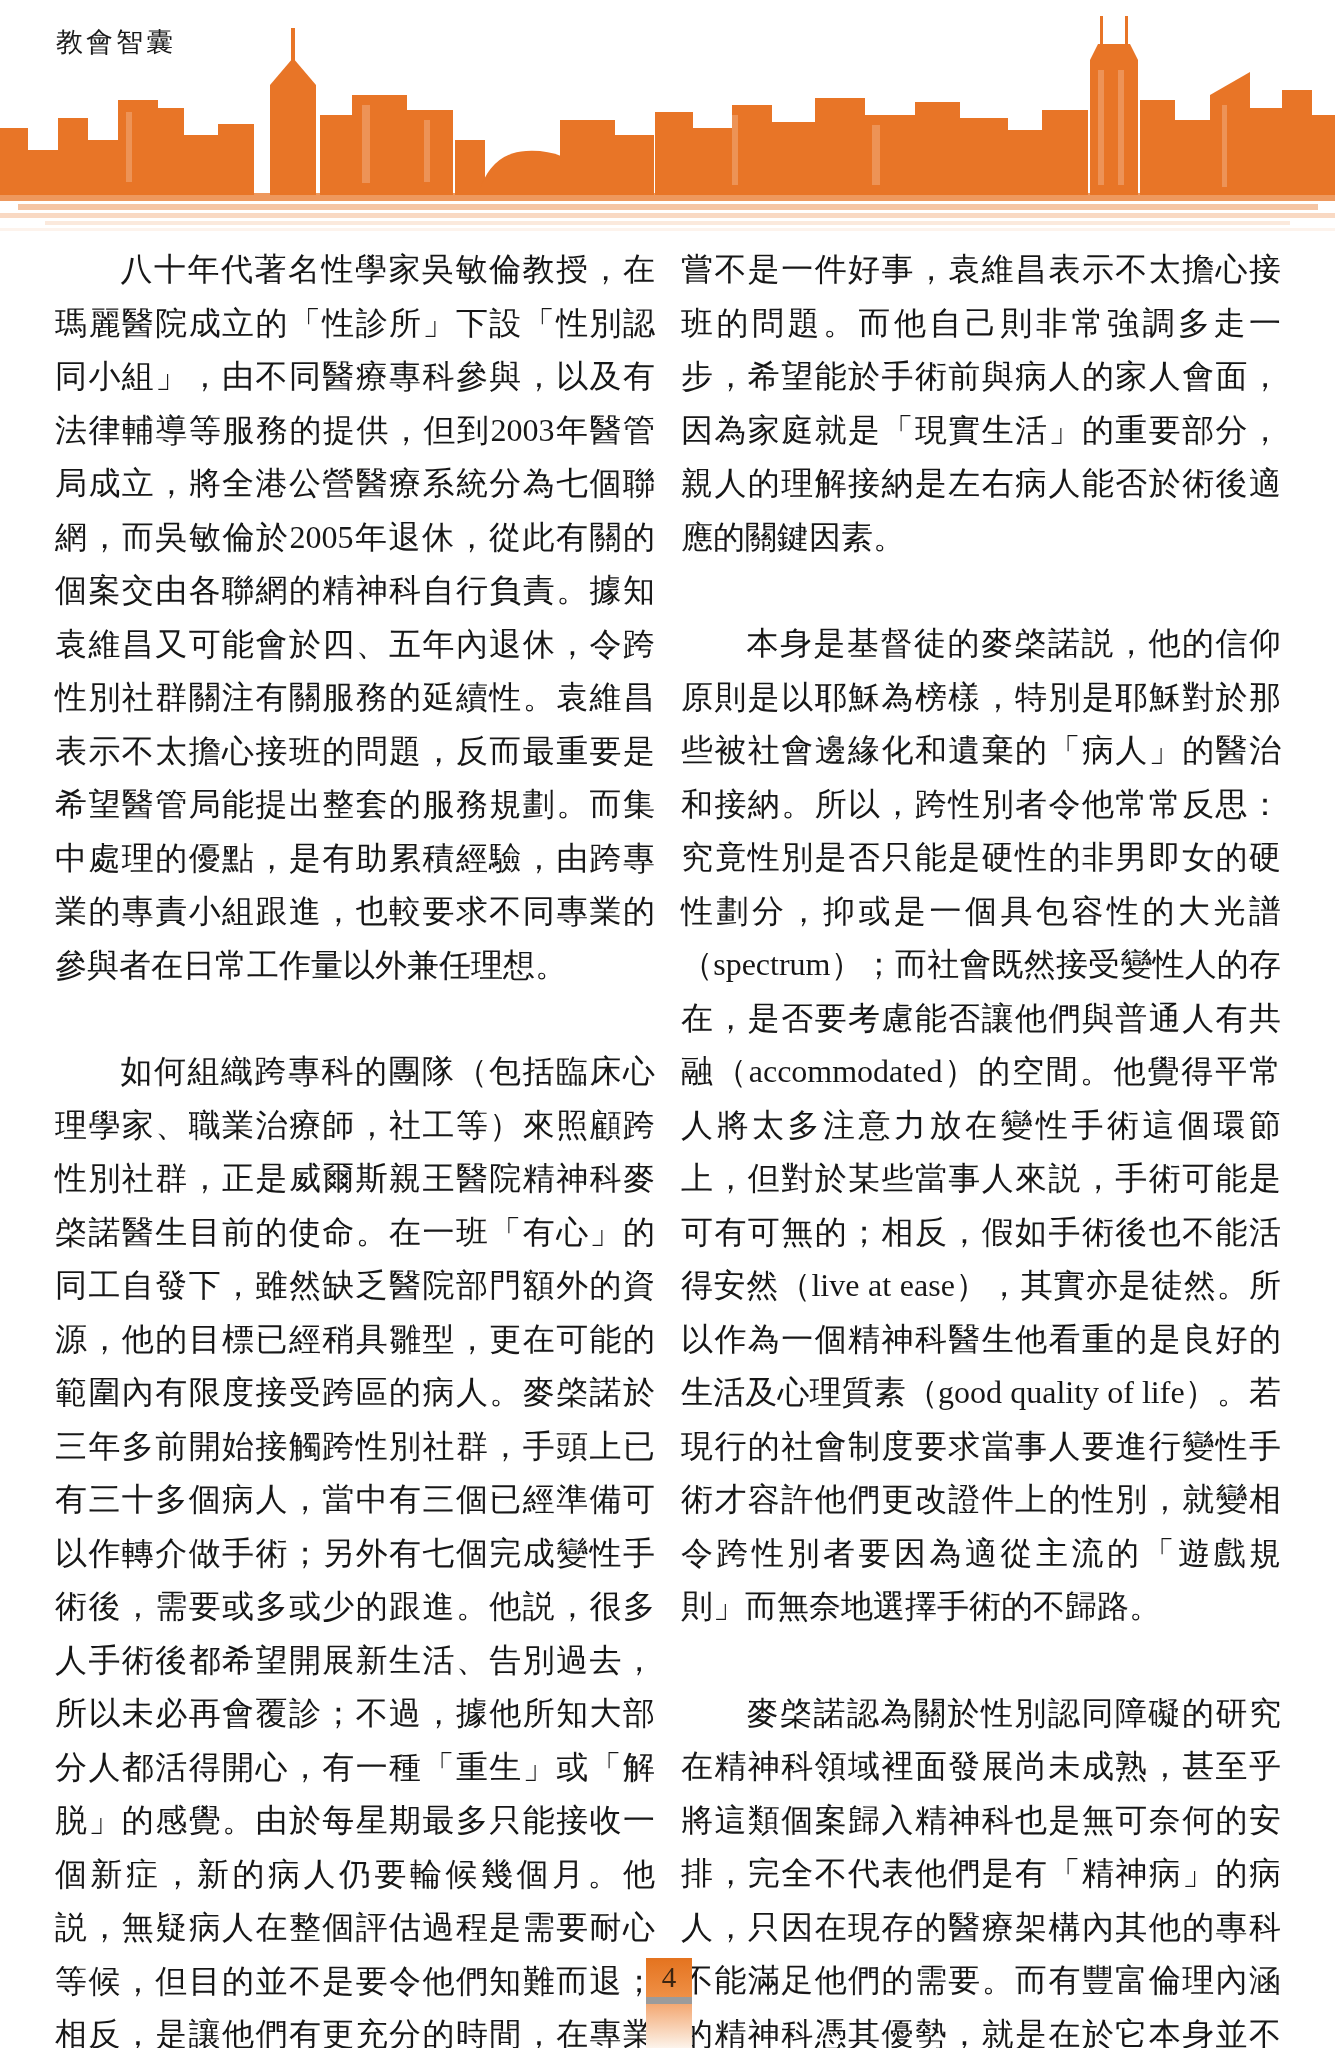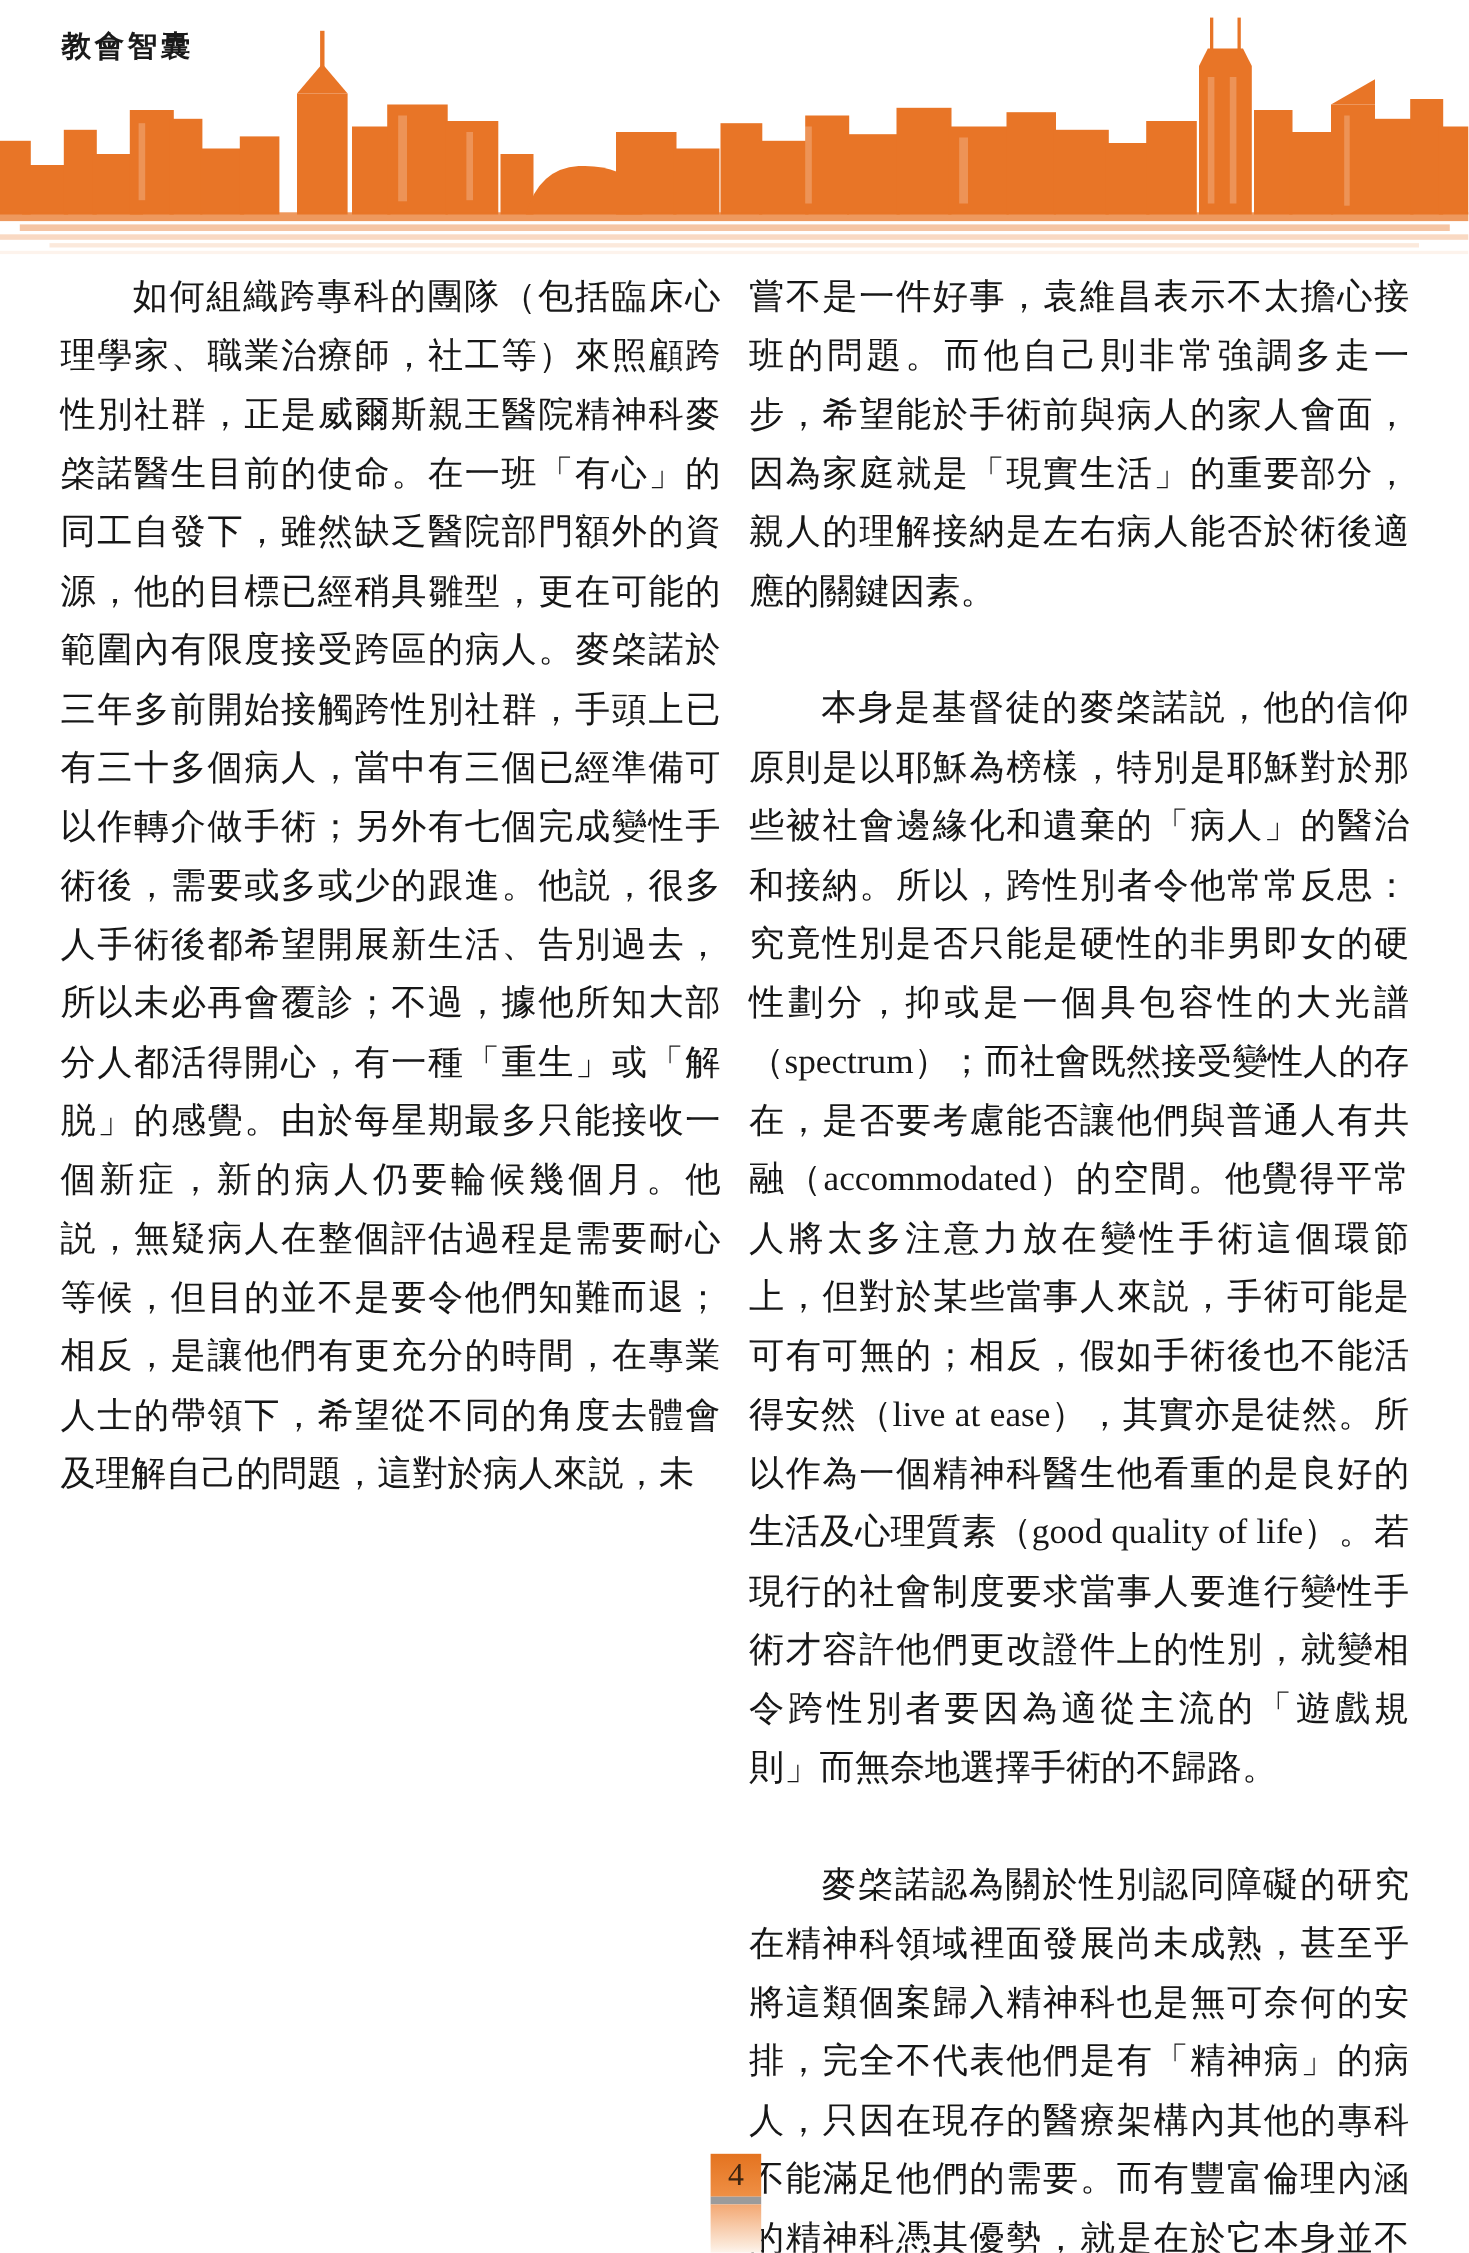--- a/index.html
+++ b/index.html
@@ -4,21 +4,21 @@
 <style>
   html,body{margin:0;padding:0;}
   body{
     width:1335px;height:2048px;position:relative;background:#ffffff;
     font-family:"Liberation Serif","DejaVu Serif",serif;overflow:hidden;
   }
   .header{position:absolute;top:0;left:0;width:1335px;height:250px;}
   .section-label{
     position:absolute;top:24px;left:56px;z-index:3;
     font-family:"Liberation Sans","DejaVu Sans",sans-serif;
-    font-weight:bold;font-size:27px;color:#1a1a1a;letter-spacing:3px;
+    font-weight:normal;font-size:27px;color:#1a1a1a;letter-spacing:3px;
   }
   .skyline{position:absolute;top:0;left:0;}
   .columns{position:absolute;top:243px;left:0;width:1335px;}
   .col{
     position:absolute;top:0;width:600px;
     font-size:32px;line-height:53.5px;color:#171717;
     text-align:justify;text-justify:inter-ideograph;
   }
   .col-left{left:55px;}
   .col-right{left:681px;}
@@ -105,20 +105,21 @@
       <rect x="0" y="213" width="1335" height="5" opacity="0.28"></rect>
       <rect x="45" y="221" width="1245" height="4" opacity="0.16"></rect>
       <rect x="0" y="228" width="1335" height="3" opacity="0.09"></rect>
     </g>
   </svg>
   <div class="section-label">教會智囊</div>
 </div>
 
 <div class="columns">
   <div class="col col-left">
+      <p class="para indent">八十年代著名性學家吳敏倫教授，在瑪麗醫院成立的「性診所」下設「性別認同小組」，由不同醫療專科參與，以及有法律輔導等服務的提供，但到2003年醫管局成立，將全港公營醫療系統分為七個聯網，而吳敏倫於2005年退休，從此有關的個案交由各聯網的精神科自行負責。據知袁維昌又可能會於四、五年內退休，令跨性別社群關注有關服務的延續性。袁維昌表示不太擔心接班的問題，反而最重要是希望醫管局能提出整套的服務規劃。而集中處理的優點，是有助累積經驗，由跨專業的專責小組跟進，也較要求不同專業的參與者在日常工作量以外兼任理想。</p>
       <p class="para indent">如何組織跨專科的團隊（包括臨床心理學家、職業治療師，社工等）來照顧跨性別社群，正是威爾斯親王醫院精神科麥棨諾醫生目前的使命。在一班「有心」的同工自發下，雖然缺乏醫院部門額外的資源，他的目標已經稍具雛型，更在可能的範圍內有限度接受跨區的病人。麥棨諾於三年多前開始接觸跨性別社群，手頭上已有三十多個病人，當中有三個已經準備可以作轉介做手術；另外有七個完成變性手術後，需要或多或少的跟進。他説，很多人手術後都希望開展新生活、告別過去，所以未必再會覆診；不過，據他所知大部分人都活得開心，有一種「重生」或「解脱」的感覺。由於每星期最多只能接收一個新症，新的病人仍要輪候幾個月。他説，無疑病人在整個評估過程是需要耐心等候，但目的並不是要令他們知難而退；相反，是讓他們有更充分的時間，在專業人士的帶領下，希望從不同的角度去體會及理解自己的問題，這對於病人來説，未</p>
     </div>
   <div class="col col-right">
       <p class="para">嘗不是一件好事，袁維昌表示不太擔心接班的問題。而他自己則非常強調多走一步，希望能於手術前與病人的家人會面，因為家庭就是「現實生活」的重要部分，親人的理解接納是左右病人能否於術後適應的關鍵因素。</p>
       <p class="para indent">本身是基督徒的麥棨諾説，他的信仰原則是以耶穌為榜樣，特別是耶穌對於那些被社會邊緣化和遺棄的「病人」的醫治和接納。所以，跨性別者令他常常反思：究竟性別是否只能是硬性的非男即女的硬性劃分，抑或是一個具包容性的大光譜（spectrum）；而社會既然接受變性人的存在，是否要考慮能否讓他們與普通人有共融（accommodated）的空間。他覺得平常人將太多注意力放在變性手術這個環節上，但對於某些當事人來説，手術可能是可有可無的；相反，假如手術後也不能活得安然（live at ease），其實亦是徒然。所以作為一個精神科醫生他看重的是良好的生活及心理質素（good quality of life）。若現行的社會制度要求當事人要進行變性手術才容許他們更改證件上的性別，就變相令跨性別者要因為適從主流的「遊戲規則」而無奈地選擇手術的不歸路。</p>
       <p class="para indent">麥棨諾認為關於性別認同障礙的研究在精神科領域裡面發展尚未成熟，甚至乎將這類個案歸入精神科也是無可奈何的安排，完全不代表他們是有「精神病」的病人，只因在現存的醫療架構內其他的專科不能滿足他們的需要。而有豐富倫理內涵的精神科憑其優勢，就是在於它本身並不局限於「治病」，而是「全人的治療及關顧」：「你係可以只當佢係一個case嚟</p>
     </div>
 </div>
 
 <div class="page-footer">

